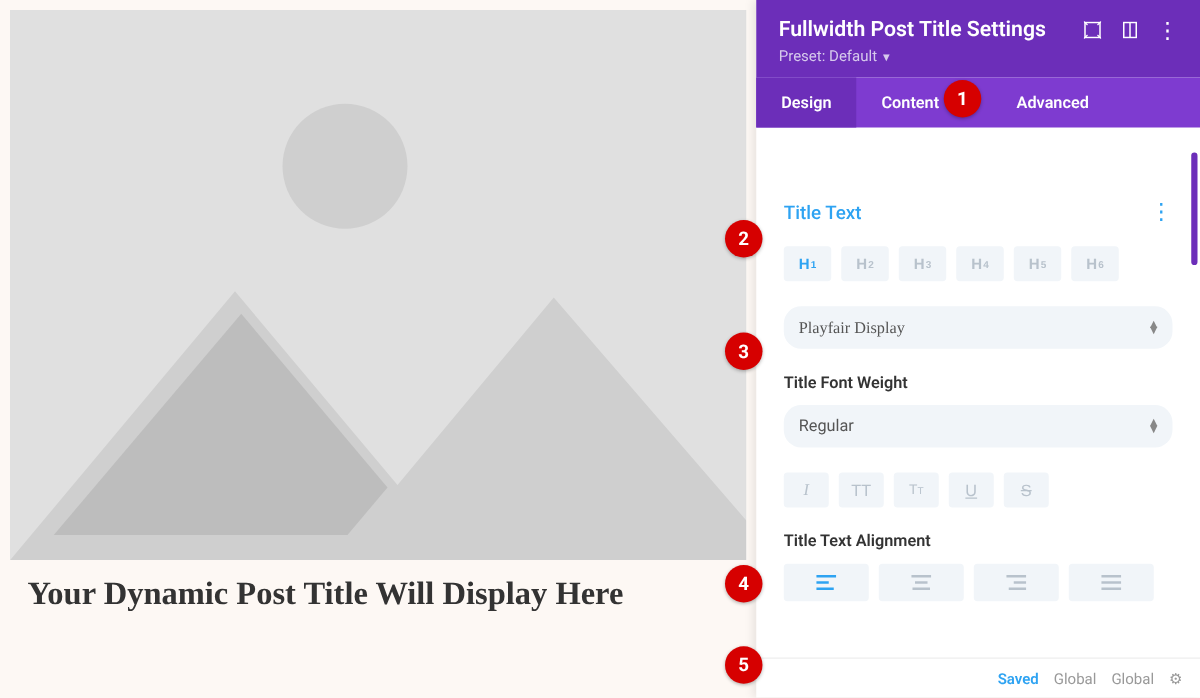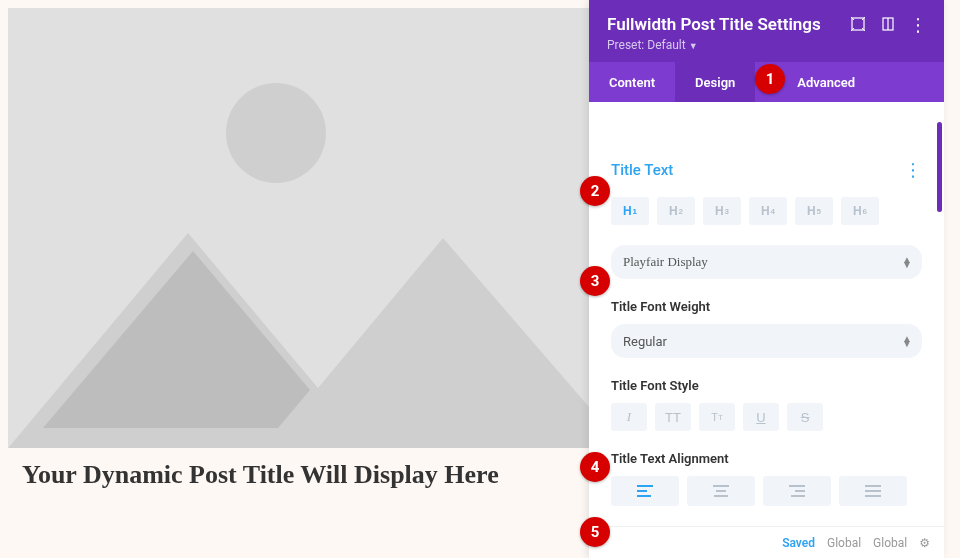--- a/index.html
+++ b/index.html
@@ -4,21 +4,21 @@
 <style>
 * { box-sizing: border-box; margin: 0; padding: 0; }
 body { font-family: -apple-system, BlinkMacSystemFont, "Segoe UI", Roboto, Arial, sans-serif; width: 960px; height: 558px; overflow: hidden; background: #fdf8f4; position: relative; }
 
 .main-area { position: absolute; left: 0; top: 0; width: 605px; height: 558px; }
 .image-placeholder { width: 589px; height: 440px; margin: 8px 8px 0 8px; background: #e0e0e0; position: relative; overflow: hidden; }
 .image-placeholder svg { position: absolute; inset: 0; }
 .post-title { font-family: Georgia, "Times New Roman", serif; font-size: 26px; color: #333; margin: 12px 0 0 22px; }
 .post-meta { font-size: 13px; color: #888; margin: 10px 0 0 22px; }
 
-.panel { position: absolute; right: 16px; top: 0; width: 355px; height: 558px; background: #fff; box-shadow: -2px 0 8px rgba(0,0,0,0.1); display: flex; flex-direction: column; }
+.panel { position: absolute; right: 0; top: 0; width: 355px; height: 558px; background: #fff; box-shadow: -2px 0 8px rgba(0,0,0,0.1); display: flex; flex-direction: column; }
 .panel-header { background: #6c2eb9; color: #fff; padding: 14px 18px 10px; }
 .panel-header-row { display: flex; align-items: center; justify-content: space-between; }
 .panel-title { font-size: 17px; font-weight: 600; }
 .panel-icons { display: flex; gap: 14px; align-items: center; }
 .panel-icons .icon { width: 16px; height: 16px; display: flex; align-items: center; justify-content: center; cursor: pointer; }
 .preset { font-size: 12px; color: #d6c9ec; margin-top: 4px; cursor: pointer; }
 
 .tabs { background: #7e3bd0; display: flex; height: 40px; }
 .tab { flex: 0 0 auto; padding: 0 20px; display: flex; align-items: center; color: #fff; font-size: 13px; font-weight: 600; cursor: pointer; }
 .tab.active { background: #6c2eb9; }
@@ -92,22 +92,22 @@
               <line x1="6" y1="1" x2="6" y2="13" stroke="#fff" stroke-width="1.2"></line>
             </svg>
           </span>
         <span class="icon" style="font-size:18px;color:#fff;">⋮</span>
       </div>
     </div>
     <div class="preset"><span>Preset: Default</span> <span style="font-size:9px;">▼</span></div>
   </div>
 
   <div class="tabs">
+    <div class="tab active">Design</div>
     <div class="tab">Content</div>
-    <div class="tab active">Design</div>
     <div class="tab" style="margin-left:22px;">Advanced</div>
   </div>
 
   <div class="panel-body">
     <div class="scroll-indicator"></div>
 
     <div class="section-title">
       <span>Title Text</span>
       <span class="dots">⋮</span>
     </div>
@@ -132,21 +132,20 @@
 
     <div class="field-group">
       <div class="field-label">Title Font Weight</div>
       <div class="select-box">
         <span>Regular</span>
         <span class="select-arrows">▲<br>▼</span>
       </div>
     </div>
 
     <div class="field-group">
-      <div class="field-label">Title Font Style</div>
       <div class="style-btns">
         <button class="style-btn italic">I</button>
         <button class="style-btn">TT</button>
         <button class="style-btn" style="font-size:11px;">T<span style="font-size:8px;">T</span></button>
         <button class="style-btn underline">U</button>
         <button class="style-btn strike">S</button>
       </div>
     </div>
 
     <div class="field-group">

